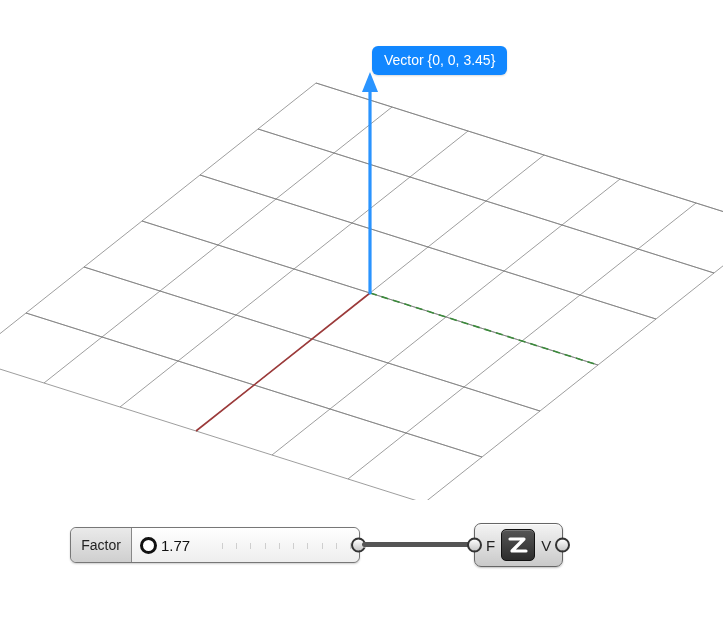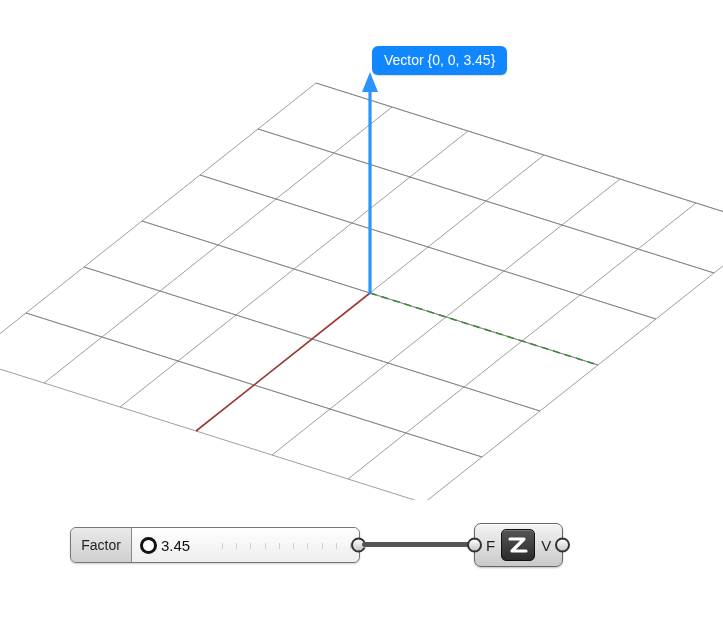--- a/index.html
+++ b/index.html
@@ -268,21 +268,21 @@
             <i></i>
             <i></i>
             <i></i>
             <i></i>
             <i></i>
             <i></i>
             <i></i>
         </div>
         <div class="slider-thumb-wrap">
           <span class="slider-thumb"></span>
-          <span class="slider-value">3.45</span>
+          <span class="slider-value">1.77</span>
         </div>
       </div>
       <span class="slider-output"></span>
     </div>
 
     <div class="wire"></div>
 
     <div class="node">
       <span class="node-input"></span>
       <span class="port-label">F</span>

